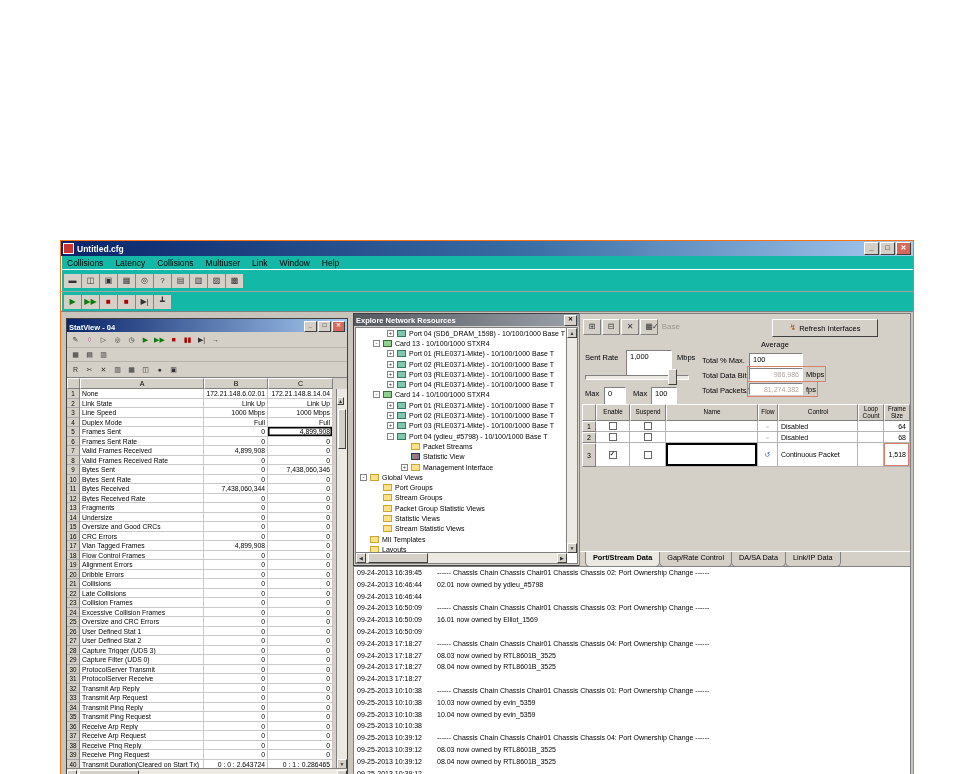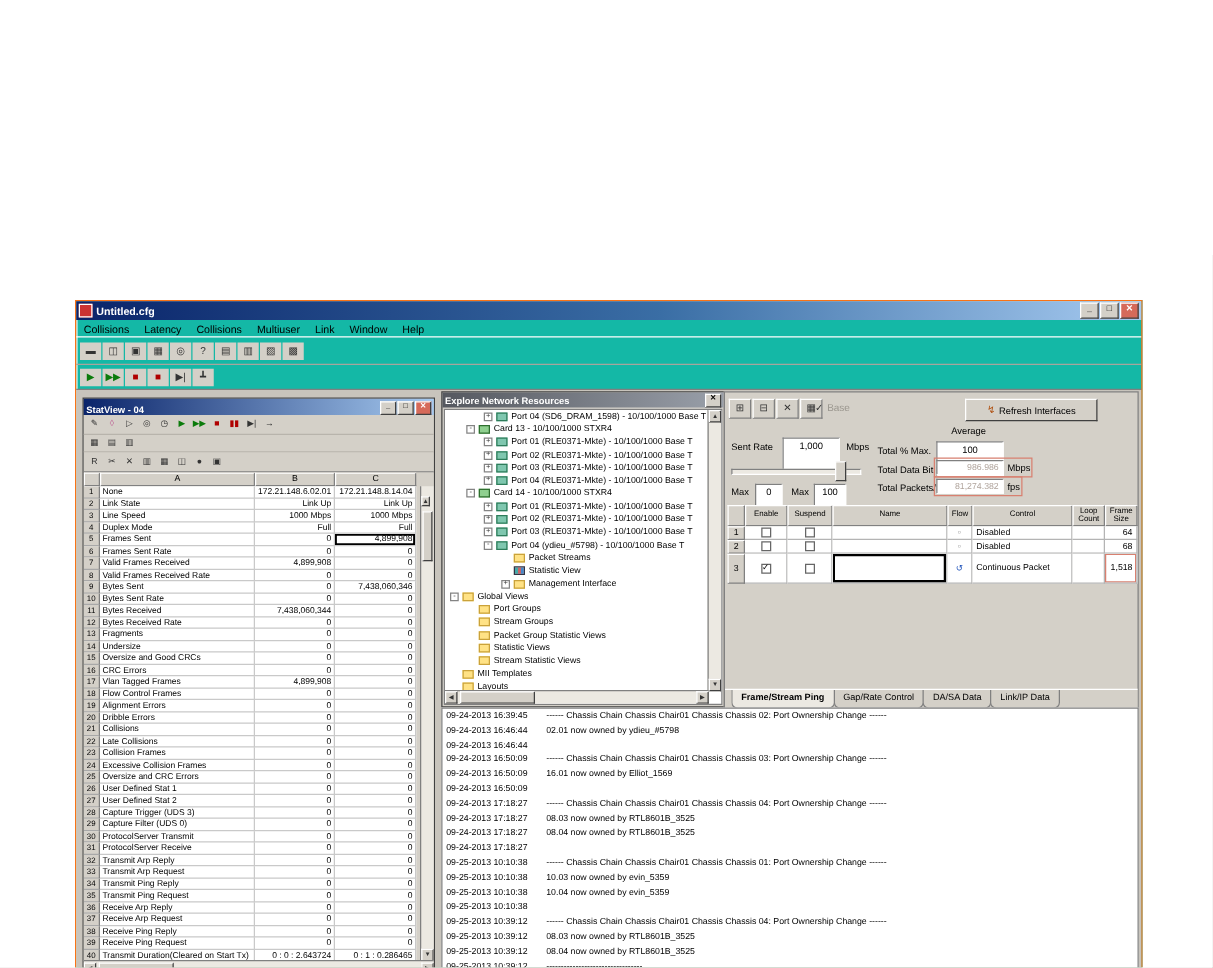--- a/index.html
+++ b/index.html
@@ -88,21 +88,21 @@
           border:1px solid #808080;box-sizing:border-box;}
   .stbtn{width:16px;height:14px;background:#d4d0c8;border:1px solid;border-color:#fff #808080 #808080 #fff;
          display:flex;align-items:center;justify-content:center;flex:none;}
   .st-toolbar{position:absolute;left:3px;top:5px;display:flex;gap:1px;}
   .st-apply{position:absolute;left:72px;top:8px;font-size:8px;color:#9a968e;display:flex;gap:3px;align-items:center;}
   .st-refresh{position:absolute;left:192px;top:5px;width:104px;height:16px;background:#d4d0c8;border:1px solid;
               border-color:#fff #404040 #404040 #fff;font-size:7.5px;display:flex;align-items:center;
               justify-content:center;gap:3px;}
   .lbl{position:absolute;font-size:7.5px;white-space:nowrap;}
   .box{position:absolute;height:28px;background:#fff;border:1px solid;border-color:#808080 #fff #fff #808080;
-       font-size:7.5px;line-height:12px;text-align:center;padding:0 3px;box-sizing:border-box;}
+       font-size:7.5px;line-height:12px;text-align:left;padding:0 3px;box-sizing:border-box;}
   .rwrap{position:absolute;display:flex;align-items:center;gap:3px;outline:1px solid #d88070;padding:1px;}
   .rwrap .box2{width:54px;height:12px;background:#fff;border:1px solid;border-color:#808080 #fff #fff #808080;
        font-size:7px;line-height:12px;text-align:right;padding:0 3px;box-sizing:border-box;color:#b0a49c;}
   .rwrap .unit{font-size:7.5px;}
   .slider-track{position:absolute;left:5px;top:61px;width:102px;height:3px;background:#ece9e2;border:1px solid;
                 border-color:#808080 #fff #fff #808080;}
   .slider-thumb{position:absolute;left:88px;top:55px;width:7px;height:14px;background:#d4d0c8;border:1px solid;
                 border-color:#fff #404040 #404040 #fff;}
   
   .grid{position:absolute;left:2px;top:90px;width:328px;font-size:7px;}
@@ -891,21 +891,21 @@
                 </div>
                 <div class="gc c5 ctl">Continuous Packet</div>
                 <div class="gc c6"></div>
                 <div class="gc c7 numc annot">1,518</div>
               </div>
             </div>
         </div>
 
         <div class="tabs">
 
-        <span class="tab active">Frame/Stream Ping</span>
+        <span class="tab active">Port/Stream Data</span>
             <span class="tab">Gap/Rate Control</span>
             <span class="tab">DA/SA Data</span>
             <span class="tab">Link/IP Data</span>
           </div>
       </div>
 
       <div class="log">
 
           <div class="log-line">
             <span class="log-t">09-24-2013 16:39:45</span>

